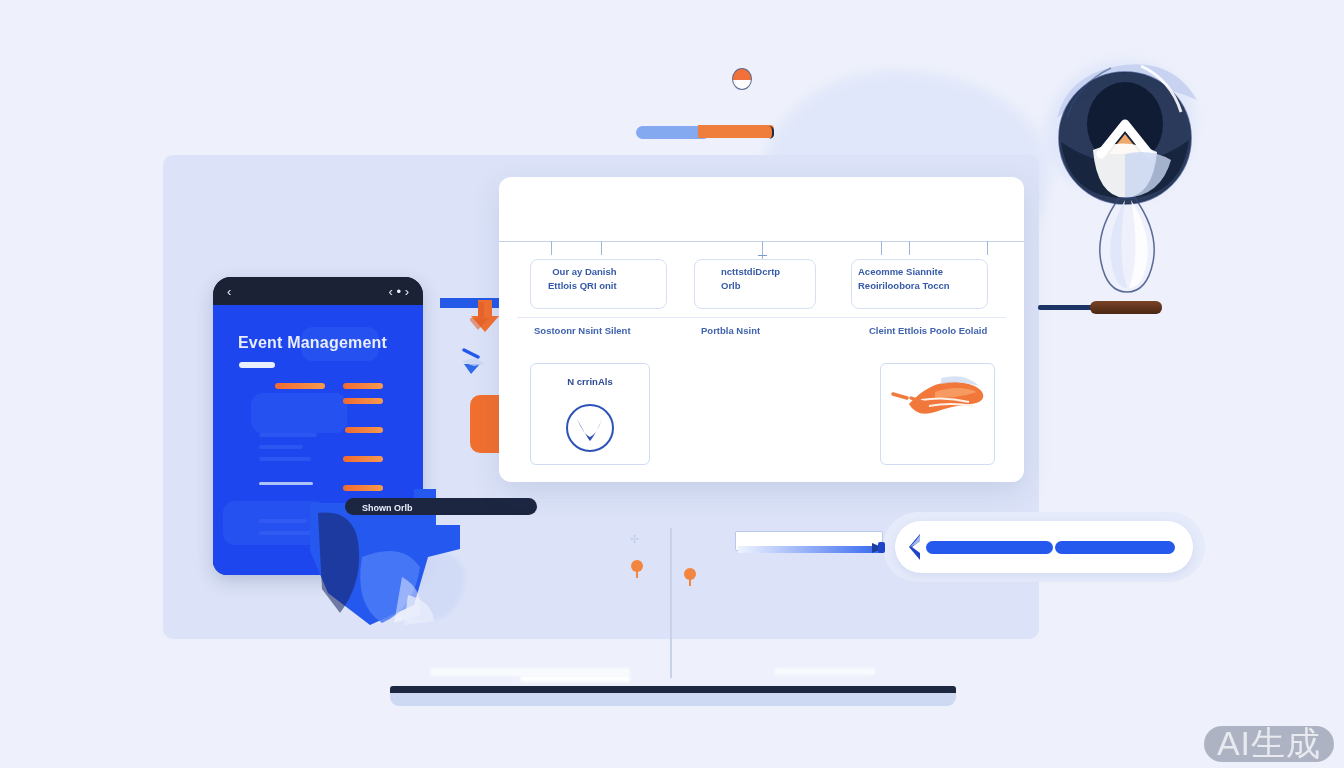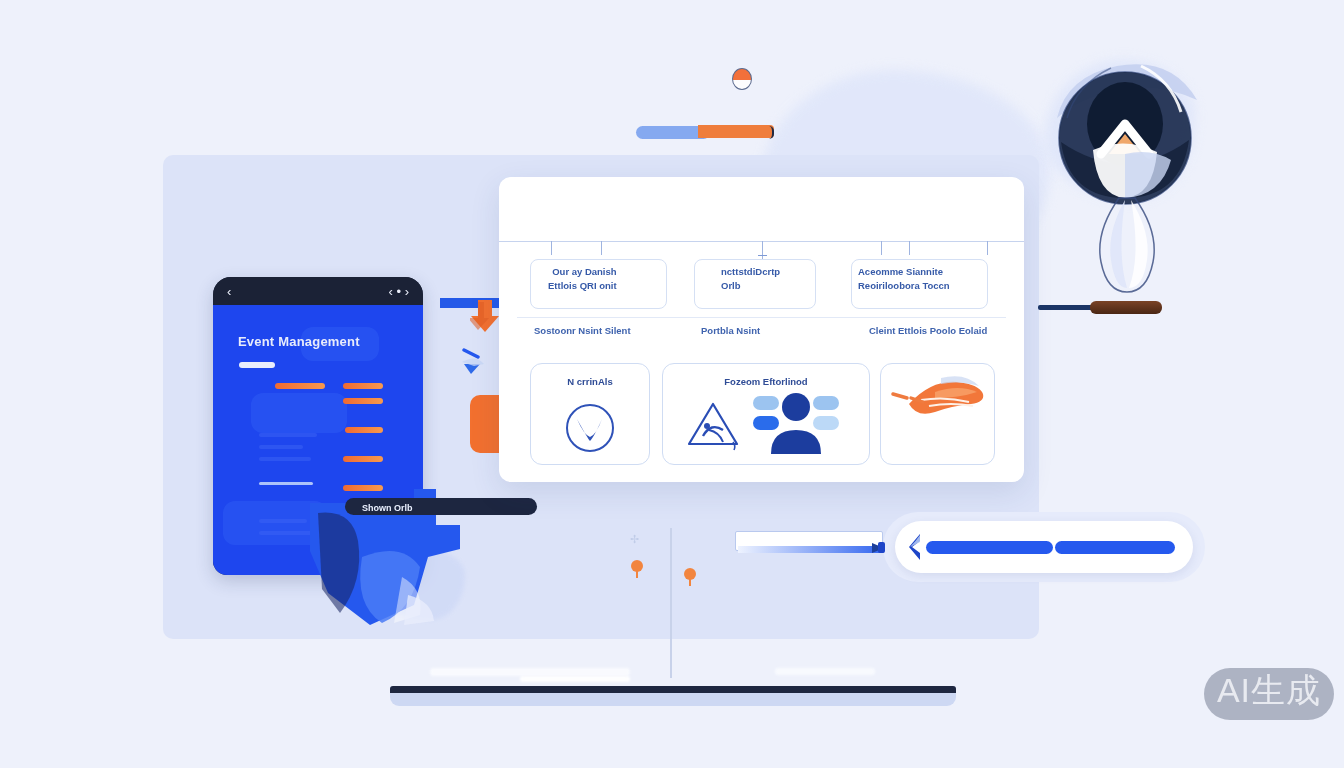--- a/index.html
+++ b/index.html
@@ -30,21 +30,21 @@
     left:213px;top:277px;width:210px;height:298px;
     background:#1f2740;border-radius:18px 18px 14px 14px;
     box-shadow:0 6px 18px rgba(30,45,90,.20);
     overflow:hidden;
   }
   .phone-bar{position:absolute;left:0;top:0;width:100%;height:28px;background:#1b2236;
     display:flex;align-items:center;justify-content:space-between;padding:0 14px;box-sizing:border-box;}
   .phone-bar .glyph{color:#e9edf8;font-size:13px;line-height:1;}
   .phone-screen{position:absolute;left:0;top:28px;width:100%;height:270px;background:#1e46ee;overflow:hidden;}
   .ph-blob{position:absolute;background:#2a55f2;border-radius:12px;opacity:.75;}
-  .ph-title{position:absolute;left:25px;top:29px;color:#e8ecfb;font-size:13px;font-weight:bold;letter-spacing:.2px;
+  .ph-title{position:absolute;left:25px;top:29px;color:#e8ecfb;font-size:16px;font-weight:bold;letter-spacing:.2px;
     filter:blur(.35px);white-space:nowrap;}
   .ph-pill{position:absolute;border-radius:6px;}
   .ph-white{background:#e9eefc;}
   .ph-orange{background:linear-gradient(90deg,#f06a32,#f79a4e);}
   .ph-faint{background:#3b63f4;opacity:.55;}
   .ph-line{background:#bcd0fb;opacity:.9;}
 
   
   .blue-shape{left:310px;top:485px;width:180px;height:140px;}
   .shadow-soft{left:370px;top:545px;width:95px;height:75px;background:#ccd7f6;opacity:.65;
@@ -70,21 +70,21 @@
   .tick.long{height:20px;}
   .tickarrow{position:absolute;top:78px;width:9px;height:1px;background:#7e9ad6;}
 
   .stepcell{position:absolute;top:88px;}
   .step-head{color:#365aa8;font-size:9.5px;line-height:14px;font-weight:bold;filter:blur(.4px);white-space:nowrap;}
   .step-box{position:absolute;border:1px solid #d5e0f4;border-radius:8px;background:#fff;}
 
   .subrow{position:absolute;top:140px;height:1px;left:18px;right:18px;background:#e2e9f7;}
   .sublabel{position:absolute;top:148px;color:#3f63ae;font-size:9.5px;font-weight:bold;filter:blur(.4px);white-space:nowrap;}
 
-  .tile{position:absolute;top:186px;height:100px;border:1px solid #cfdcf3;border-radius:12px;background:#fff;}
+  .tile{position:absolute;top:186px;height:100px;border:1px solid #cfdcf3;border-radius:6px;background:#fff;}
   .tile-label{position:absolute;top:12px;left:0;right:0;text-align:center;color:#2f4c96;font-size:9.5px;font-weight:bold;filter:blur(.4px);}
 
   
   .mascot{left:1045px;top:58px;width:160px;height:250px;}
 
   
   .orange-dot{left:732px;top:68px;width:18px;height:20px;border:1.4px solid #5b6a8e;border-radius:50%;
     background:linear-gradient(180deg,#f2703a 0%,#f2703a 55%,#fdfdfe 55%,#fdfdfe 100%);}
   .topbar-wrap{left:636px;top:125px;width:138px;height:15px;}
   .topbar-blue{position:absolute;left:0;top:1px;width:74px;height:13px;background:#85a9f0;border-radius:7px;}
@@ -119,23 +119,23 @@
 
   
   .lap-glow{left:430px;top:668px;width:200px;height:8px;background:#fbfcff;opacity:.9;border-radius:4px;filter:blur(1px);}
   .lap-glow2{left:520px;top:676px;width:110px;height:6px;background:#ffffff;opacity:.95;border-radius:3px;filter:blur(1px);}
   .lap-glow3{left:775px;top:668px;width:100px;height:7px;background:#fafcff;opacity:.85;border-radius:3px;filter:blur(1px);}
   .laptop{left:390px;top:686px;width:566px;height:20px;background:#cdd8f3;border-radius:3px 3px 9px 9px;}
   .laptop-top{left:390px;top:686px;width:566px;height:7px;background:#1e2740;border-radius:3px 3px 0 0;}
 
   
   .watermark{
-    left:1204px;top:668px;width:130px;height:52px;
+    left:1204px;top:726px;width:130px;height:36px;
     background:rgba(130,138,158,.60);border-radius:27px;
-    display:flex;align-items:flex-start;justify-content:center;
+    display:flex;align-items:center;justify-content:center;
     color:#e8eaf0;font-size:34px;letter-spacing:1px;
   }
 </style>
 </head>
 <body>
 
 <div id="stage">
 
   <div class="blob blob-a abs"></div>
   <div class="blob blob-b abs"></div>
@@ -271,42 +271,20 @@
     <div class="tile" style="left:31px;width:118px;">
       <div class="tile-label">N crrinAls</div>
       <div style="position:absolute;left:50%;top:38px;transform:translateX(-50%);">
         <svg width="52" height="52" viewBox="0 0 52 52">
           <circle cx="26" cy="26" r="23" fill="none" stroke="#2f52b8" stroke-width="2"></circle>
           <path d="M13 17 q11 20 13 22 q4 -4 12 -22 q-6 16 -12 18 q-6 -2 -13 -18z" fill="#2f52b8"></path>
         </svg>
       </div>
     </div>
 
-    <div class="tile" style="left:163px;width:206px;">
-      <div class="tile-label">Fozeom Eftorlinod</div>
-      <div style="position:absolute;left:22px;top:34px;">
-        <svg width="56" height="56" viewBox="0 0 56 56">
-          <path d="M28 6 L52 46 L4 46 z" fill="none" stroke="#2a4db5" stroke-width="2.2" stroke-linejoin="round"></path>
-          <path d="M18 38 q8 -14 20 -6" fill="none" stroke="#2a4db5" stroke-width="2.4"></path>
-          <circle cx="22" cy="28" r="3" fill="#2a4db5"></circle>
-          <path d="M24 32 q10 2 14 12" fill="none" stroke="#2a4db5" stroke-width="2"></path>
-          <path d="M48 44 q3 4 1 8" fill="none" stroke="#2a4db5" stroke-width="1.6"></path>
-        </svg>
-      </div>
-      <div style="position:absolute;left:90px;top:28px;">
-        <svg width="86" height="62" viewBox="0 0 86 62">
-          <rect x="0" y="4" width="26" height="14" rx="7" fill="#9cc4f0"></rect>
-          <rect x="60" y="4" width="26" height="14" rx="7" fill="#9cc4f0"></rect>
-          <rect x="0" y="24" width="26" height="14" rx="7" fill="#2a6ceb"></rect>
-          <rect x="60" y="24" width="26" height="14" rx="7" fill="#bcd9f7"></rect>
-          <circle cx="43" cy="15" r="14" fill="#1c3d9e"></circle>
-          <path d="M18 62 q0 -24 25 -24 q25 0 25 24z" fill="#1c3d9e"></path>
-        </svg>
-      </div>
-    </div>
 
     <div class="tile" style="left:381px;width:113px;">
       <div style="position:absolute;left:10px;top:6px;">
         <svg width="96" height="56" viewBox="0 0 96 56">
           <path d="M18 34 q22 -24 48 -22 q22 2 26 12 q2 8 -12 10 q-20 2 -36 8 q-18 6 -26 -8z" fill="#f2773a"></path>
           <path d="M44 22 q24 -8 42 0 q-18 6 -42 6z" fill="#f79a61"></path>
           <path d="M30 30 q24 -4 48 2" stroke="#fdf0e7" stroke-width="2" fill="none"></path>
           <path d="M38 36 q22 -4 44 0" stroke="#fdf0e7" stroke-width="2" fill="none"></path>
           <path d="M2 24 l14 4" stroke="#ef7b3f" stroke-width="3.4" stroke-linecap="round"></path>
           <path d="M20 28 l12 4" stroke="#ef7b3f" stroke-width="3.4" stroke-linecap="round"></path>

